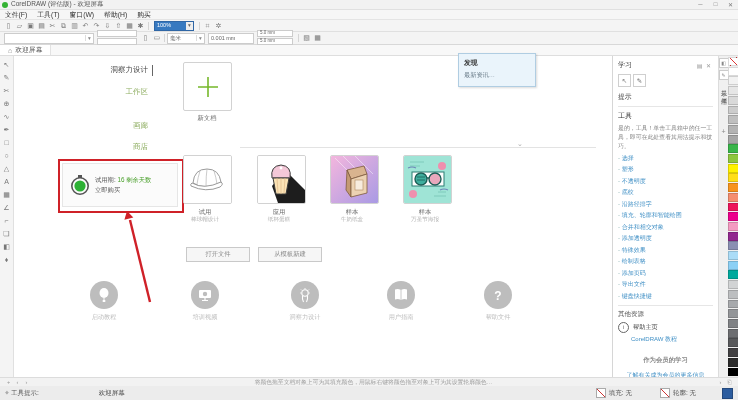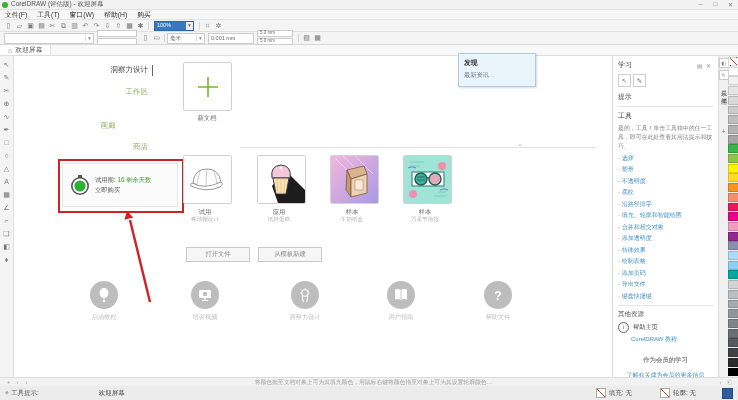--- a/index.html
+++ b/index.html
@@ -225,21 +225,21 @@
       <span class="tool">◧</span>
       <span class="tool">♦</span>
     </span>
 </div>
 
 <div id="welcome" class="abs">
 
   <div class="nav-item active" style="top:9px;">洞察力设计</div>
   <div id="nav-tick"></div>
   <div class="nav-item" style="top:31px;">工作区</div>
-  <div class="nav-item" style="top:65px;text-align:center;">画廊</div>
+  <div class="nav-item" style="top:65px;">画廊</div>
   <div class="nav-item" style="top:86px;">商店</div>
 
   <div id="trial-box">
     <svg width="22" height="22" viewBox="0 0 22 22" style="margin:0 4px 0 6px;">
       <rect x="9" y="1" width="4" height="3" fill="#555"></rect>
       <circle cx="11" cy="12" r="8.2" fill="none" stroke="#555" stroke-width="1.6"></circle>
       <circle cx="11" cy="12" r="5.6" fill="#2db135"></circle>
     </svg>
     <div id="trial-text">
       <div><span>试用期: </span><span class="green">16 剩余天数</span></div>

